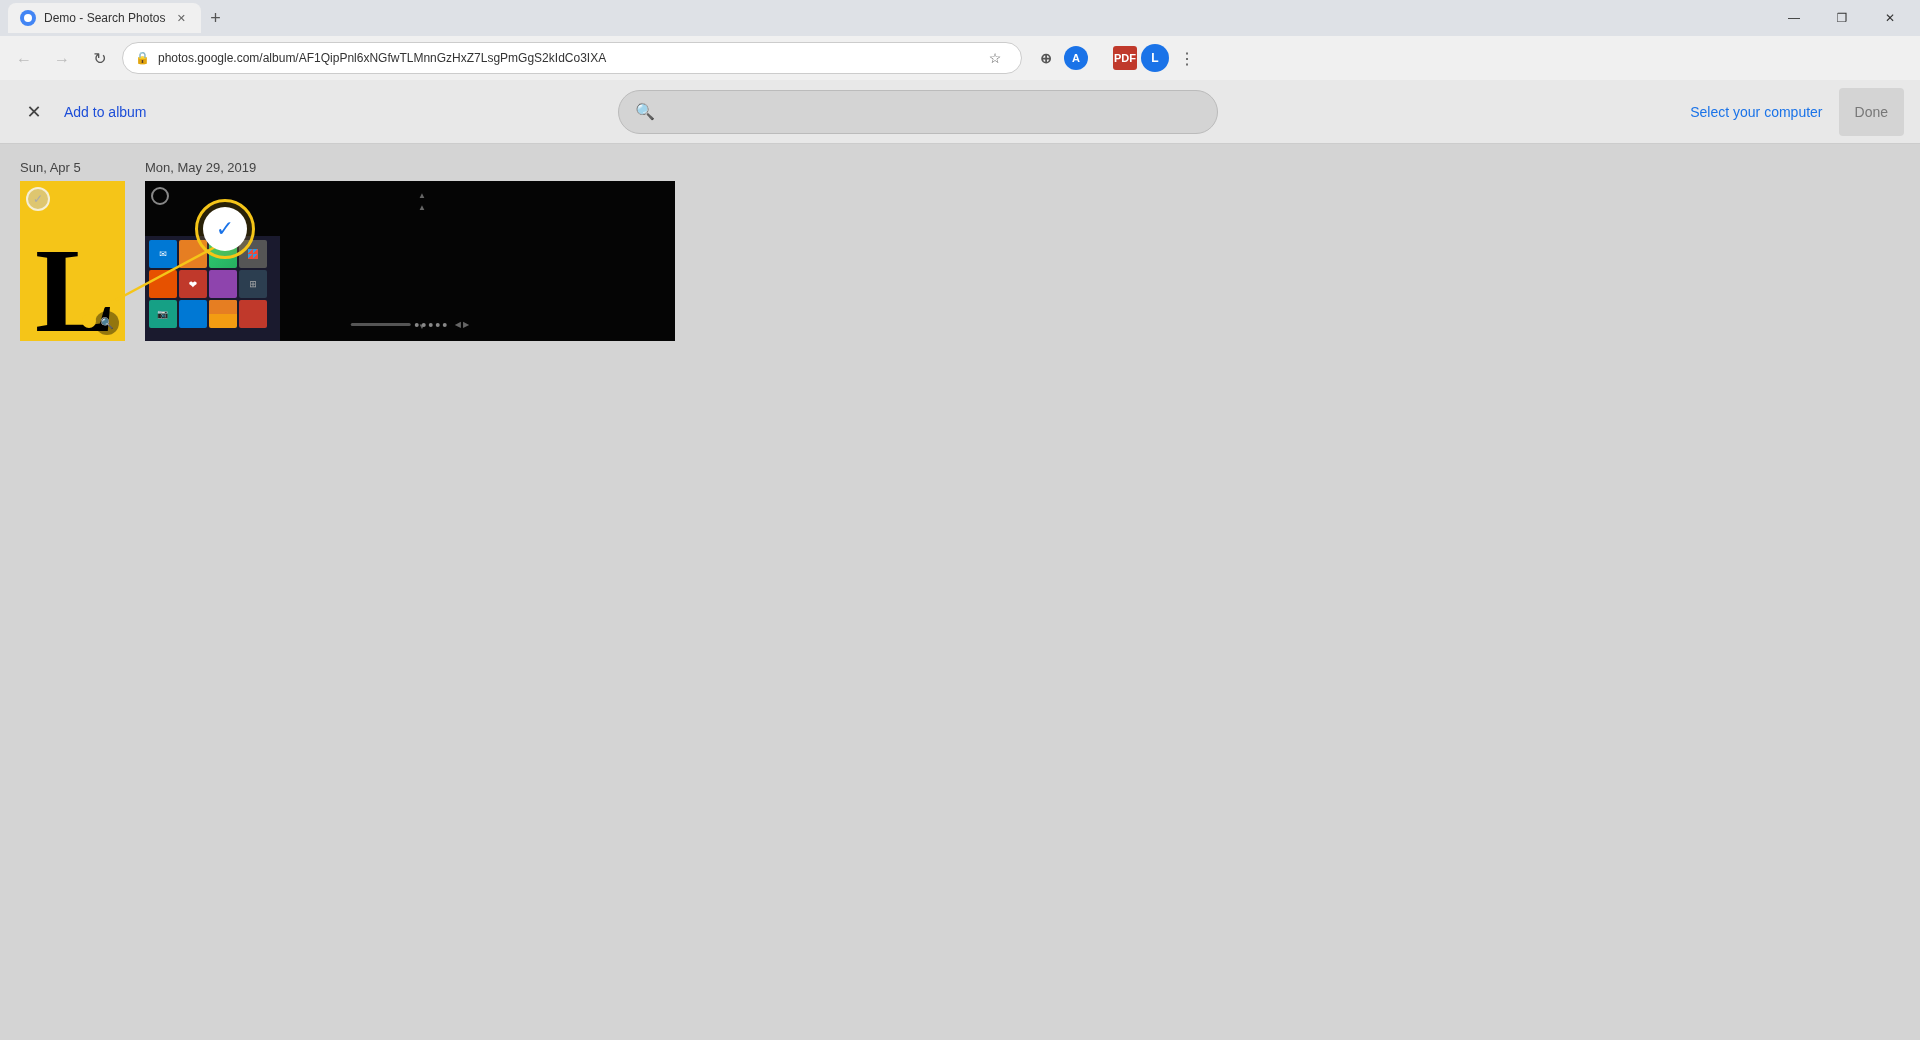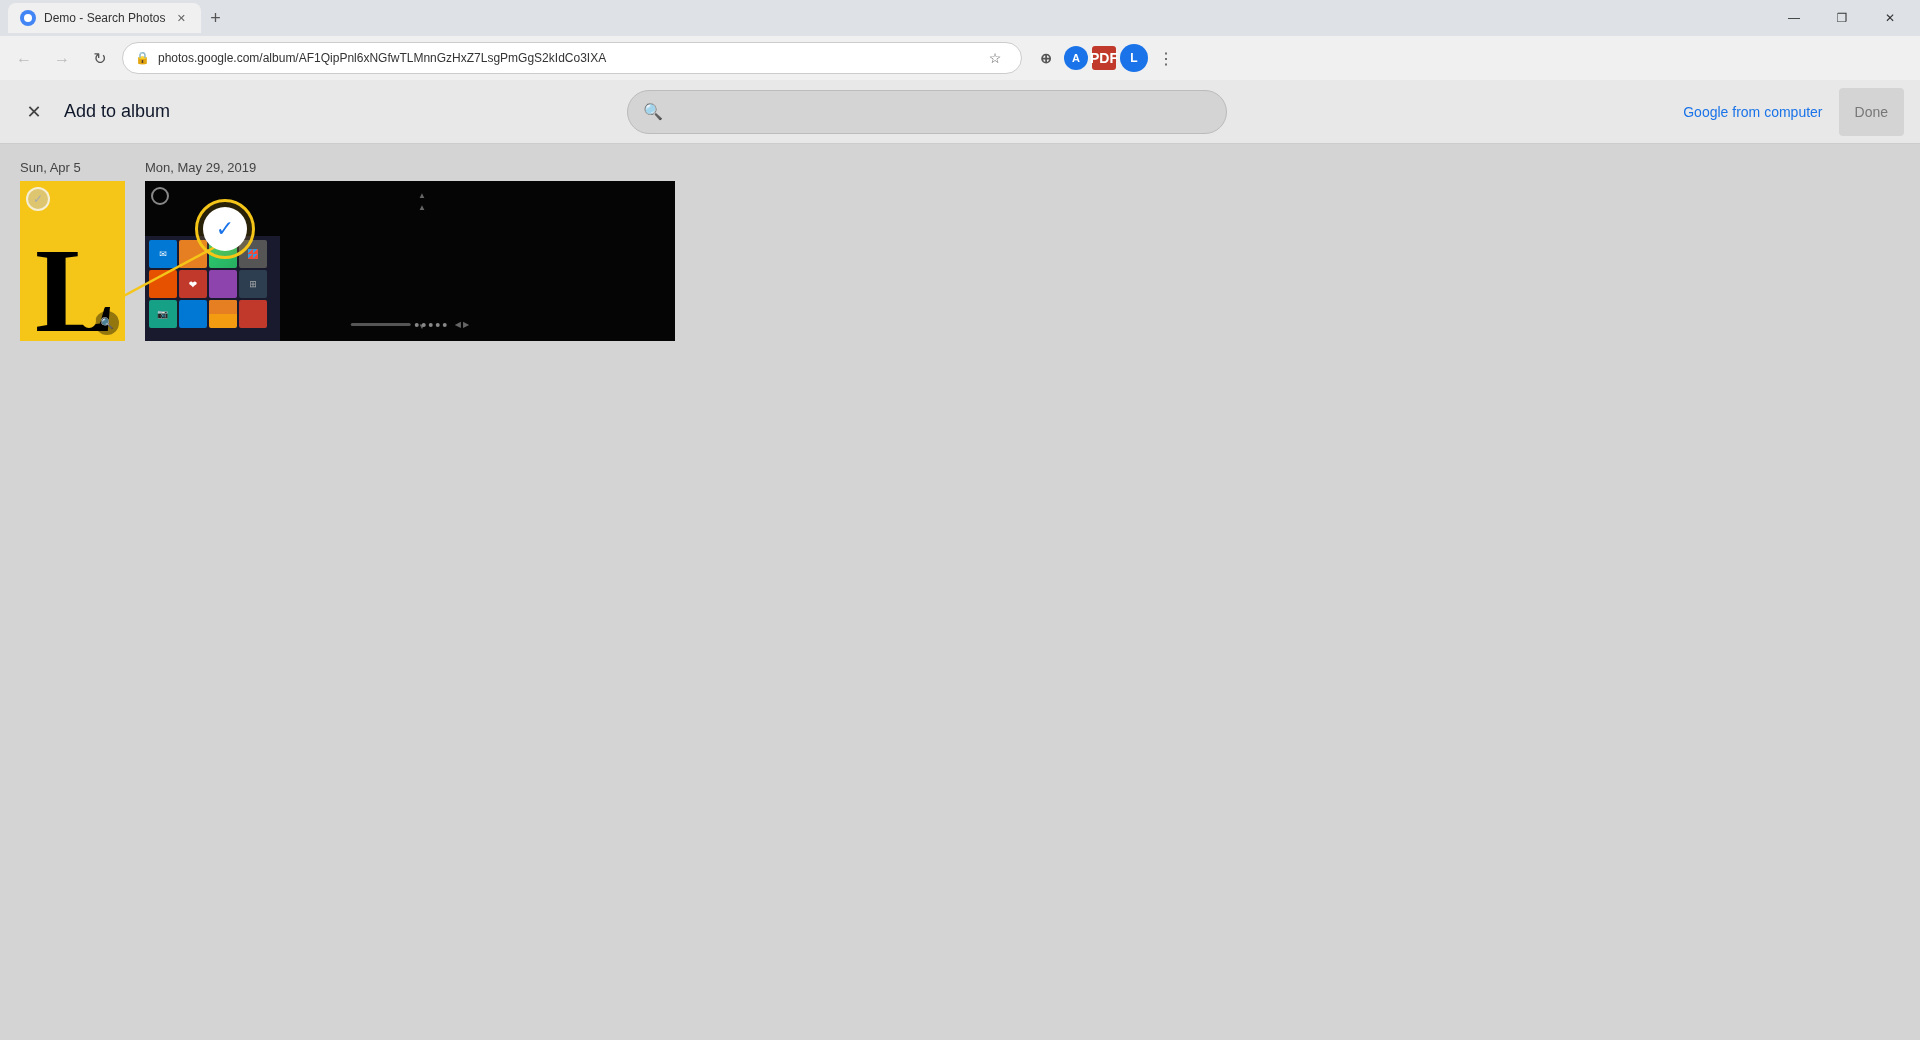--- a/index.html
+++ b/index.html
@@ -159,22 +159,22 @@
     .close-btn {
       width: 36px; height: 36px;
       display: flex; align-items: center; justify-content: center;
       border-radius: 50%;
       font-size: 18px;
       color: #444;
       cursor: pointer;
       margin-right: 12px;
     }
     .header-title {
-      font-size: 18px;
-      color: #0f172a;
+      font-size: 14px;
+      color: #1d4ed8;
       font-weight: 400;
     }
     .search-bar {
       margin-left: auto;
       margin-right: auto;
       width: 600px;
       height: 44px;
       background: #d4d4d4;
       border-radius: 22px;
       display: flex;
@@ -431,41 +431,41 @@
       <span style="font-size:12px; color:#555;">🔒</span>
       <span style="font-size:12px; color:#333;">photos.google.com/album/AF1QipPnl6xNGfwTLMnnGzHxZ7LsgPmGgS2kIdCo3IXA</span>
       <div class="address-bar-icons">
         <div class="addr-icon">☆</div>
       </div>
     </div>
 
     <div class="browser-action-icons">
       <div class="ext-icon" style="font-size:14px;">⊕</div>
       <div class="ext-icon" style="font-size:11px; background:#1a73e8; color:white; border-radius:50%; width:24px; height:24px; font-weight:bold;">A</div>
-      <div class="ext-icon" style="background:#c0392b; color:white; border-radius:3px; width:24px; height:24px; font-size:14px; font-weight:bold;">PDF</div>
+      <div class="ext-icon" style="background:#c0392b; color:white; border-radius:3px; width:24px; height:24px; font-size:11px; font-weight:bold;margin-left:21px;">PDF</div>
       <div class="profile-icon" style="font-size:12px; font-weight:bold;">L</div>
       <div class="menu-btn">⋮</div>
     </div>
   </div>
 </div>
 
 <div class="page-content">
 
   <div class="app-header">
     <div class="close-btn">
       <span>✕</span>
     </div>
     <h2 class="header-title">Add to album</h2>
 
     <div class="search-bar">
       <div class="search-icon-wrap">🔍</div>
     </div>
 
     <div class="header-actions">
-      <span class="select-from-computer">Google from computer</span>
+      <span class="select-from-computer">Select your computer</span>
       <button class="done-btn">Done</button>
     </div>
   </div>
 
   <div class="photo-area" style="position: relative;">
 
     <div class="annotation-circle">
       <div class="check-circle-inner">✓</div>
     </div>
 

